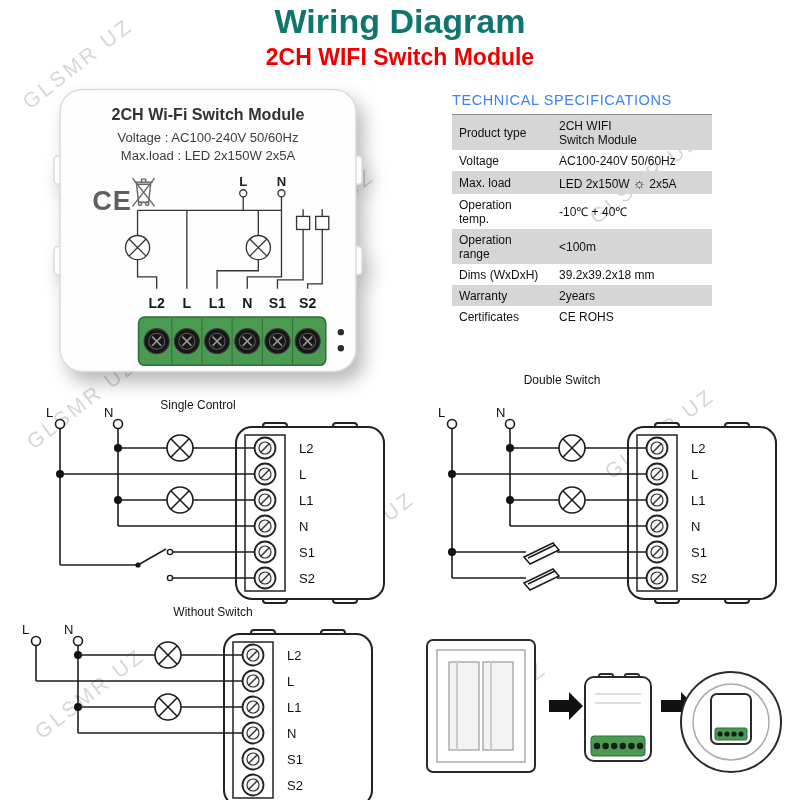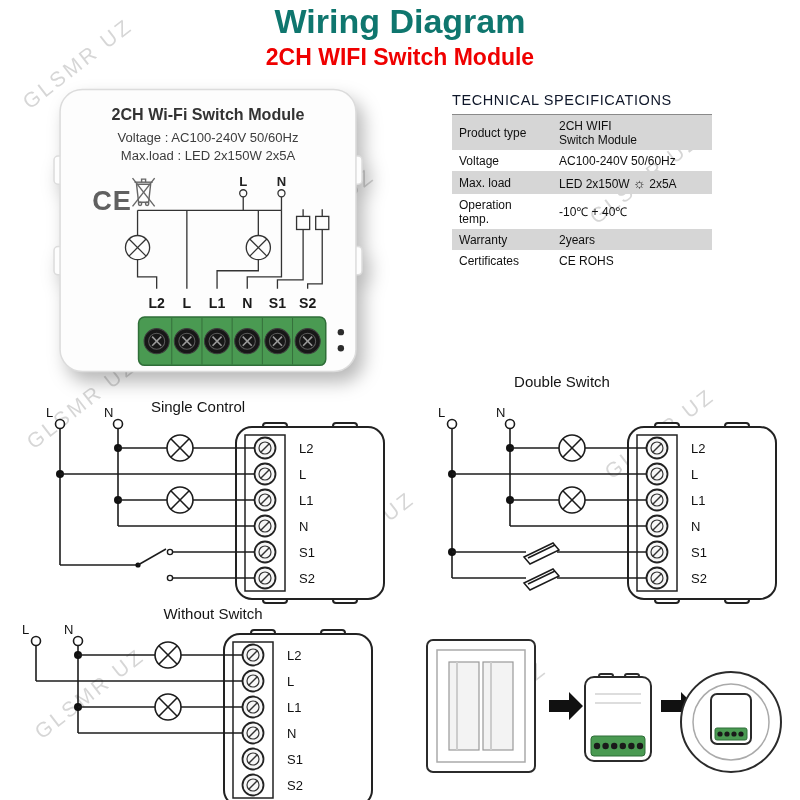--- a/index.html
+++ b/index.html
@@ -26,29 +26,29 @@
   .schtxt { font-size:13px; font-weight:700; fill:#222; }
   .termtxt { font-size:14px; font-weight:700; fill:#1a1a1a; }
   .gstrip { fill:#4a9a52; stroke:#2f6e38; stroke-width:1.5; }
   .gsep { stroke:rgba(0,0,0,0.28); stroke-width:1; }
   .screw { fill:#171717; stroke:#3c3c3c; stroke-width:1; }
   .screwring { fill:none; stroke:#5c5c5c; stroke-width:1; }
   .screwslot { stroke:#9a9a9a; stroke-width:1.6; }
   .inddot { fill:#2c2c2c; }
 
   .specs { position:absolute; left:452px; top:92px; width:260px; }
-  .specs-title { font-size:14.5px; letter-spacing:0.6px; color:#0f172a; margin-bottom:6px; }
+  .specs-title { font-size:14.5px; letter-spacing:0.6px; color:#3b82f6; margin-bottom:6px; }
   table.spec-table { width:100%; border-collapse:collapse; border-top:1.5px solid #8a8a8a; }
   .spec-table td { font-size:12px; color:#101010; padding:3.5px 7px; vertical-align:middle; }
   .spec-table td.spec-label { width:100px; }
   .spec-table tr:nth-child(odd) { background:#d6d6d6; }
   .spec-value { white-space:pre-line; }
   .sun { font-size:14px; color:#111; }
 
-  .sec-label { position:absolute; width:160px; text-align:center; font-size:15px; color:#141414; }
+  .sec-label { position:absolute; width:160px; text-align:center; font-size:12px; color:#141414; }
 
   svg.diag { position:absolute; }
   svg text { font-family:"Liberation Sans", sans-serif; }
   .mtab, .mbody { fill:#fff; stroke:#222; stroke-width:2; }
   .mstrip { fill:#fff; stroke:#222; stroke-width:1.5; }
   .tout { fill:#f7f7f7; stroke:#222; stroke-width:1.8; }
   .tin  { fill:none; stroke:#333; stroke-width:1.2; }
   .tslot{ stroke:#333; stroke-width:1.4; }
   .mlabel { font-size:13px; fill:#111; }
   .wire { stroke:#1c1c1c; stroke-width:1.6; fill:none; }
@@ -256,20 +256,28 @@
           </tr>
         <tr>
             <td class="spec-label">Max. load</td>
             <td class="spec-value"><span>LED 2x150W</span> <span class="sun">☼</span> <span>2x5A</span></td>
           </tr>
         <tr>
             <td class="spec-label">Operation temp.</td>
             <td class="spec-value">-10℃ + 40℃</td>
           </tr>
         <tr>
+            <td class="spec-label">Operation range</td>
+            <td class="spec-value">&lt;100m</td>
+          </tr>
+        <tr>
+            <td class="spec-label">Dims (WxDxH)</td>
+            <td class="spec-value">39.2x39.2x18 mm</td>
+          </tr>
+        <tr>
             <td class="spec-label">Warranty</td>
             <td class="spec-value">2years</td>
           </tr>
         <tr>
             <td class="spec-label">Certificates</td>
             <td class="spec-value">CE ROHS</td>
           </tr>
       </tbody>
     </table>
   </div>

